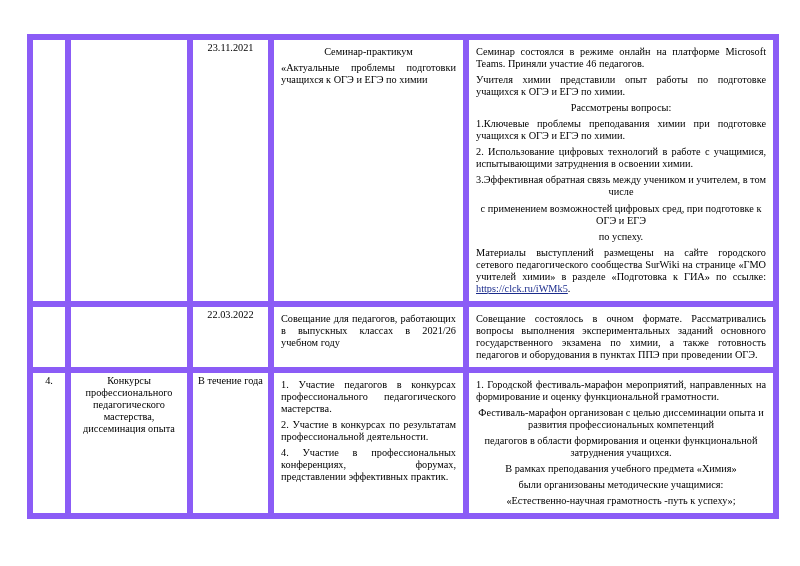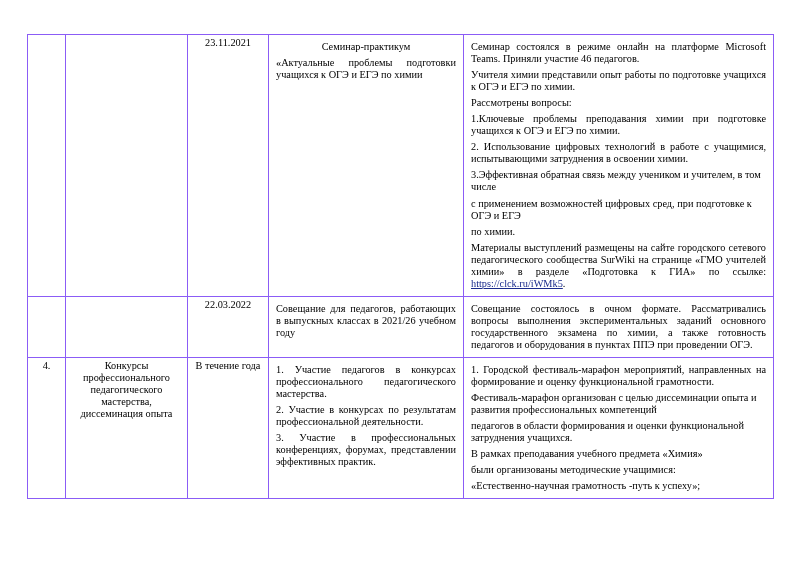--- a/index.html
+++ b/index.html
@@ -22,35 +22,35 @@
   }
   table.doc-table {
     position: absolute;
     left: 27px;
     top: 34px;
     width: 746px;
     border-collapse: collapse;
     table-layout: fixed;
   }
   table.doc-table td {
-    border: 1px solid #8b5cf6;
+    border: 6px solid #8b5cf6;
     vertical-align: top;
     padding: 2px 3px 2px 3px;
     font-size: 10.3px;
     line-height: 1.17;
   }
   col.c1 { width: 38px; }
   col.c2 { width: 122px; }
   col.c3 { width: 81px; }
   col.c4 { width: 195px; }
   col.c5 { width: 310px; }
 
   .just { text-align: justify; text-align-last: left; }
   .ctr  { text-align: center; }
-  .lft  { text-align: left; }
+  .lft  { text-align: center; }
   p.ln {
     margin: 4px;
     padding: 0;
   }
   .lnk {
     color: #1a2b8c;
     text-decoration: underline;
   }
   .cell-inner { display: block; }
 </style>
@@ -84,21 +84,21 @@
           <p class="ln just">«Актуальные проблемы подготовки учащихся к ОГЭ и ЕГЭ по химии</p>
         </td>
         <td>
           <p class="ln just"> Семинар состоялся в режиме онлайн на платформе Microsoft Teams. Приняли участие 46 педагогов.</p>
           <p class="ln just">Учителя химии представили опыт работы по подготовке учащихся к ОГЭ и ЕГЭ по химии.</p>
           <p class="ln lft">Рассмотрены вопросы:</p>
           <p class="ln just">1.Ключевые проблемы преподавания химии при подготовке учащихся к ОГЭ и ЕГЭ по химии.</p>
           <p class="ln just">2. Использование цифровых технологий в работе с учащимися, испытывающими затруднения в освоении химии.</p>
           <p class="ln lft">3.Эффективная обратная связь между учеником и учителем, в том числе</p>
           <p class="ln lft">с применением возможностей цифровых сред, при подготовке к ОГЭ и ЕГЭ</p>
-          <p class="ln lft">по химии.</p>
+          <p class="ln lft">по успеху.</p>
           <p class="ln just"><span>Материалы выступлений размещены на сайте городского сетевого педагогического сообщества SurWiki на странице «ГМО учителей химии» в разделе «Подготовка к ГИА» по ссылке: </span><a class="lnk" href="#">https://clck.ru/iWMk5</a><span>.</span></p>
         </td>
       </tr>
 
       <tr>
         <td class="ctr">
           <span class="cell-inner"></span>
         </td>
         <td class="ctr">
           <span class="cell-inner"></span>
@@ -120,21 +120,21 @@
         </td>
         <td class="ctr">
           <span class="cell-inner">Конкурсы профессионального педагогического мастерства, диссеминация опыта</span>
         </td>
         <td class="ctr">
           <span class="cell-inner">В течение года</span>
         </td>
         <td>
           <p class="ln just">1. Участие педагогов в конкурсах профессионального педагогического мастерства.</p>
           <p class="ln just">2. Участие в конкурсах по результатам профессиональной деятельности.</p>
-          <p class="ln just">3. Участие в профессиональных конференциях, форумах, представлении эффективных практик.</p>
+          <p class="ln just">4. Участие в профессиональных конференциях, форумах, представлении эффективных практик.</p>
         </td>
         <td>
           <p class="ln just">1. Городской фестиваль-марафон мероприятий, направленных на формирование и оценку функциональной грамотности.</p>
           <p class="ln lft">Фестиваль-марафон организован с целью диссеминации опыта и развития профессиональных компетенций</p>
           <p class="ln lft">педагогов в области формирования и оценки функциональной затруднения учащихся.</p>
           <p class="ln lft"> В рамках преподавания учебного предмета «Химия»</p>
           <p class="ln lft">были организованы методические учащимися:</p>
           <p class="ln lft">«Естественно-научная грамотность -путь к успеху»;</p>
         </td>
       </tr>

